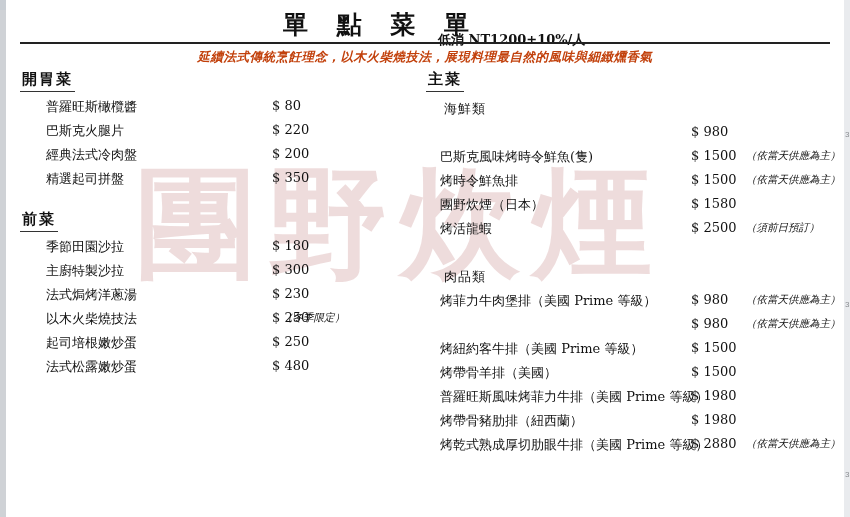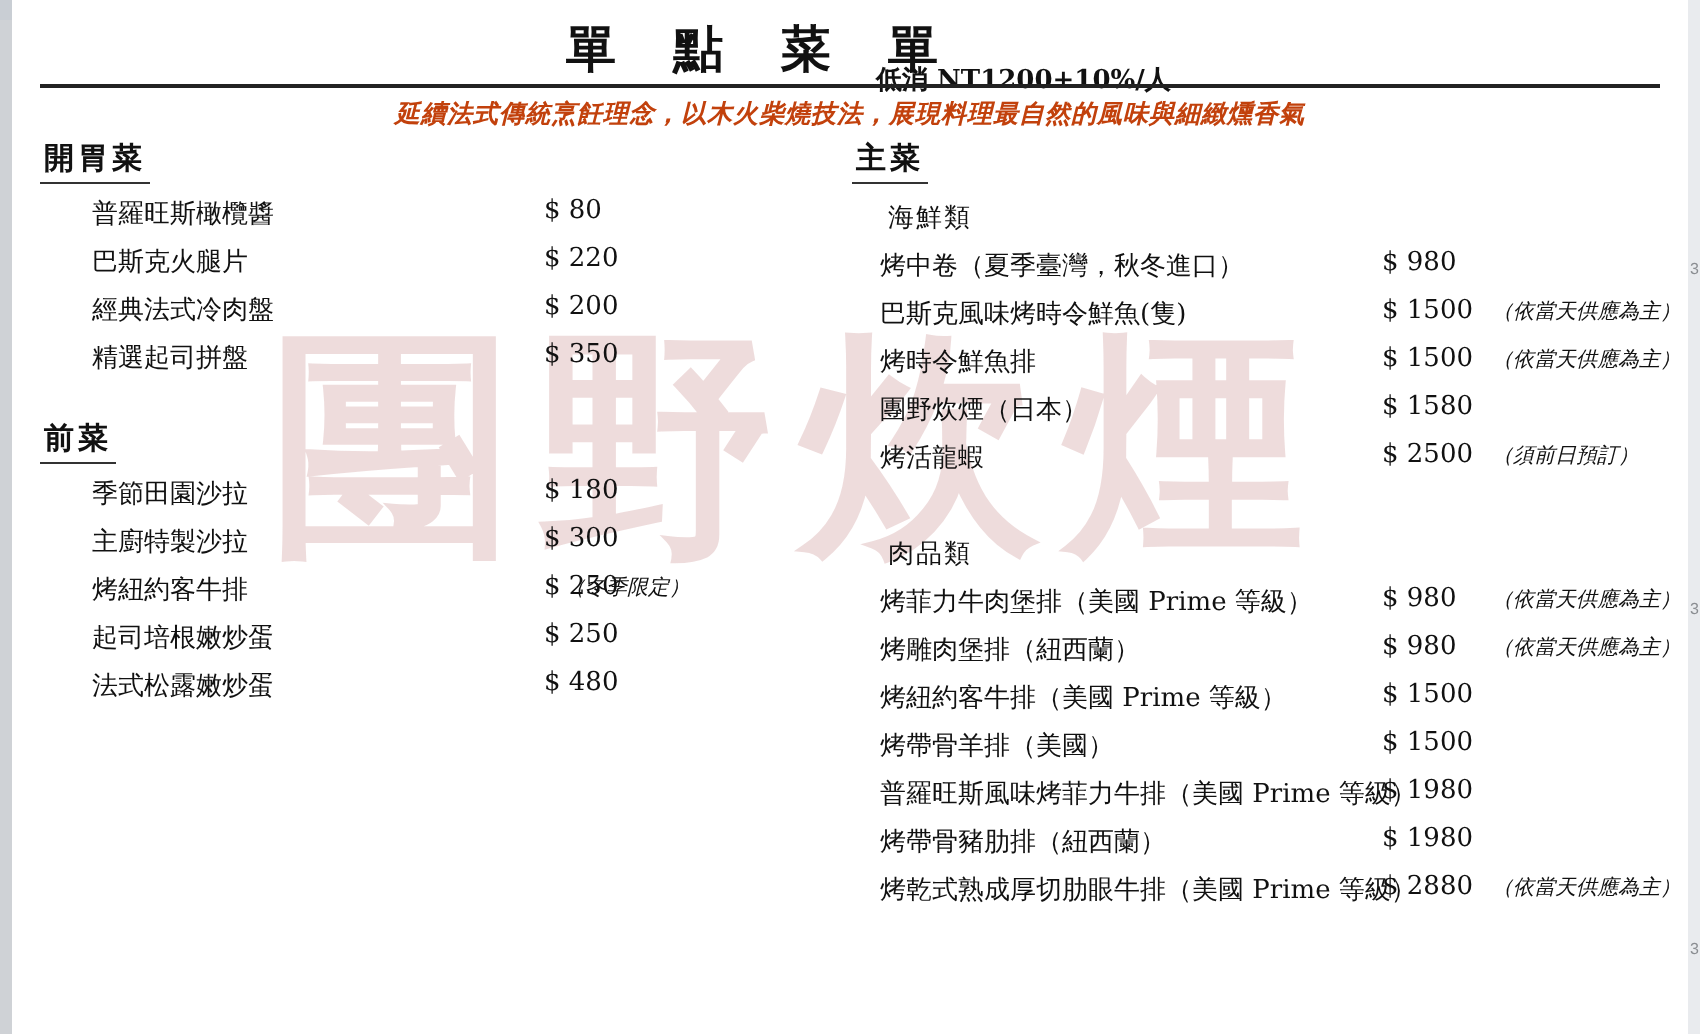--- a/index.html
+++ b/index.html
@@ -232,39 +232,42 @@
       <div class="section"><div class="section-head">前菜</div><div class="items">
           <div class="item">
             <span class="name">季節田園沙拉</span>
             <span class="price">$ 180</span>
           </div>
           <div class="item">
             <span class="name">主廚特製沙拉</span>
             <span class="price">$ 300</span>
           </div>
           <div class="item">
-            <span class="name">烤紐約客牛排</span>
+            <span class="name">法式焗烤洋蔥湯</span>
+            <span class="price">$ 230</span>
+          </div>
+          <div class="item">
+            <span class="name">以木火柴燒技法</span>
             <span class="price">$ 250</span>
             <span class="note">（冬季限定）</span>
           </div>
           <div class="item">
             <span class="name">起司培根嫩炒蛋</span>
             <span class="price">$ 250</span>
           </div>
           <div class="item">
             <span class="name">法式松露嫩炒蛋</span>
             <span class="price">$ 480</span>
           </div>
         </div></div>
       <div class="spacer-sm"></div>
     </div>
   <div class="col-right">
       <div class="section"><div class="section-head">主菜</div><div class="sub-head">海鮮類</div><div class="items">
           <div class="item">
-            <span class="name">烤中卷（夏季臺灣，秋冬進口）</span>
             <span class="price">$ 980</span>
           </div>
           <div class="item">
             <span class="name">巴斯克風味烤時令鮮魚(隻)</span>
             <span class="price">$ 1500</span>
             <span class="note">（依當天供應為主）</span>
           </div>
           <div class="item">
             <span class="name">烤時令鮮魚排</span>
             <span class="price">$ 1500</span>
@@ -283,21 +286,20 @@
       <div class="spacer-sm"></div>
       <div class="section">
         <div class="sub-head">肉品類</div>
         <div class="items">
           <div class="item">
             <span class="name">烤菲力牛肉堡排（美國 Prime 等級）</span>
             <span class="price">$ 980</span>
             <span class="note">（依當天供應為主）</span>
           </div>
           <div class="item">
-            <span class="name">烤雕肉堡排（紐西蘭）</span>
             <span class="price">$ 980</span>
             <span class="note">（依當天供應為主）</span>
           </div>
           <div class="item">
             <span class="name">烤紐約客牛排（美國 Prime 等級）</span>
             <span class="price">$ 1500</span>
           </div>
           <div class="item">
             <span class="name">烤帶骨羊排（美國）</span>
             <span class="price">$ 1500</span>

